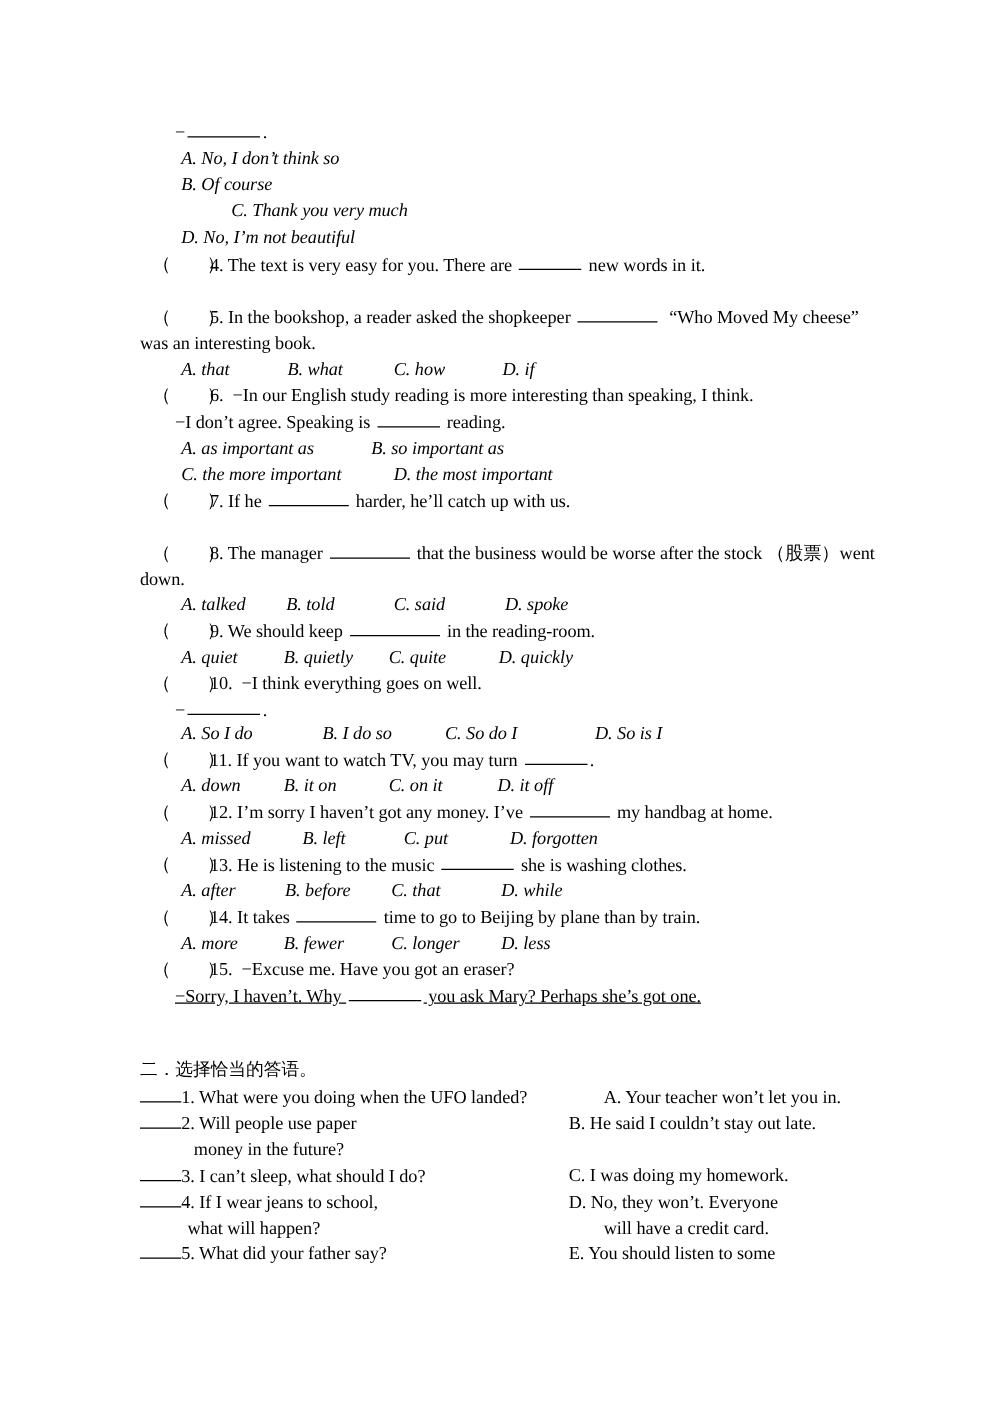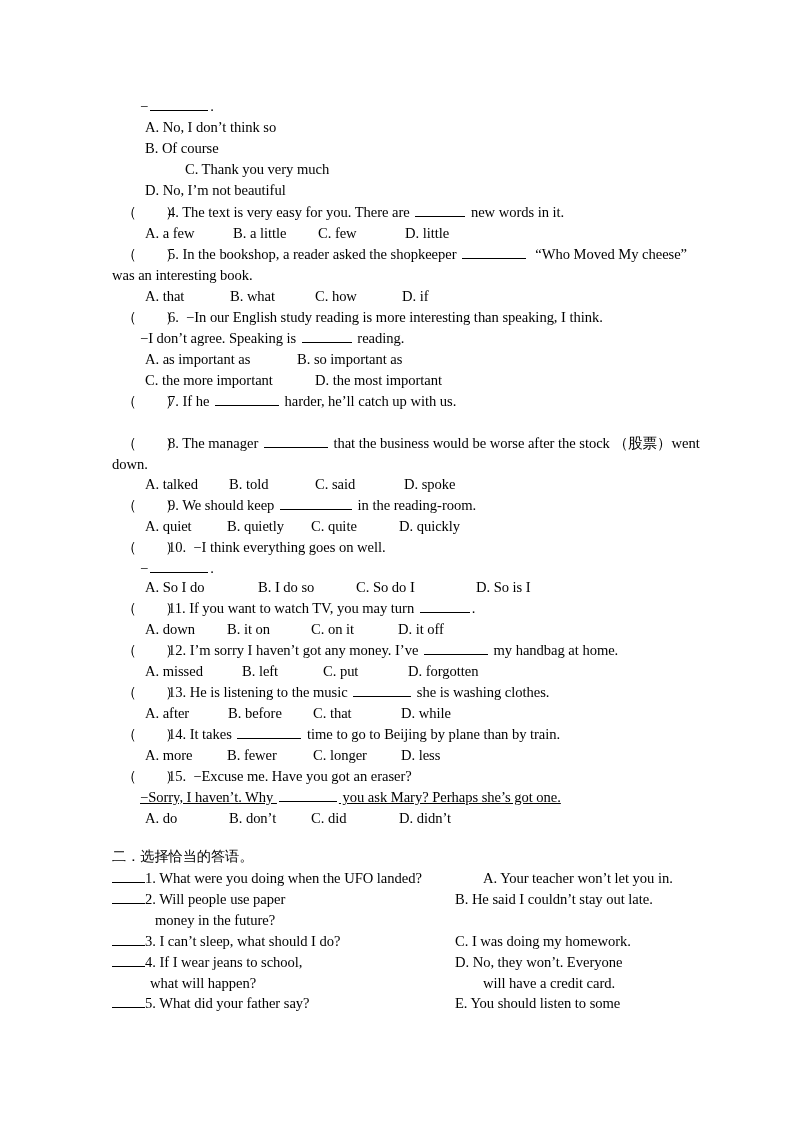--- a/index.html
+++ b/index.html
@@ -29,21 +29,21 @@
   .line {
     position: absolute;
     font-size: 14.6px;
     line-height: 20.8px;
     white-space: pre;
     letter-spacing: -0.05px;
   }
 
   
   .x-paren   { left: 122px; }
-  .x-body    { left: 145px; }
+  .x-body    { left: 145px; font-style: italic; }
   .x-margin  { left: 112px; }
   .x-dash    { left: 140px; }
 
   
   .paren-box {
     display: inline-block;
     width: 46px;
     white-space: pre;
   }
 
@@ -81,21 +81,20 @@
 <div class="page">
 
   <div class="line x-dash" style="top:96px;"><span>−</span><span class="blank w7"></span><span>.</span></div>
 
   <div class="line x-body" style="top:117px;">A. No, I don’t think so</div>
   <div class="line x-body" style="top:138px;">B. Of course</div>
   <div class="line x-body" style="top:159px;margin-left:40px;">C. Thank you very much</div>
   <div class="line x-body" style="top:180px;">D. No, I’m not beautiful</div>
 
   <div class="line x-paren" style="top:202px;"><span class="paren-box">（        ）</span><span>4. The text is very easy for you. There are </span><span class="blank w6"></span><span> new words in it.</span></div>
-  <div class="line x-body opts" style="top:223px;"><span class="opt" style="width:88px">A. a few</span><span class="opt" style="width:85px">B. a little</span><span class="opt" style="width:87px">C. few</span><span class="opt">D. little</span></div>
 
   <div class="line x-paren" style="top:244px;"><span class="paren-box">（        ）</span><span>5. In the bookshop, a reader asked the shopkeeper </span><span class="blank w8"></span><span>  “Who Moved My cheese”</span></div>
   <div class="line x-margin" style="top:265px;">was an interesting book.</div>
   <div class="line x-body opts" style="top:286px;"><span class="opt" style="width:85px">A. that</span><span class="opt" style="width:85px">B. what</span><span class="opt" style="width:87px">C. how</span><span class="opt">D. if</span></div>
 
   <div class="line x-paren" style="top:307px;"><span class="paren-box">（        ）</span><span>6.  −In our English study reading is more interesting than speaking, I think.</span></div>
   <div class="line x-dash" style="top:328px;"><span>−I don’t agree. Speaking is </span><span class="blank w6"></span><span> reading.</span></div>
   <div class="line x-body opts" style="top:349px;"><span class="opt" style="width:152px">A. as important as</span><span class="opt">B. so important as</span></div>
   <div class="line x-body opts" style="top:370px;"><span class="opt" style="width:170px">C. the more important</span><span class="opt">D. the most important</span></div>
 
@@ -119,21 +118,20 @@
   <div class="line x-body opts" style="top:661px;"><span class="opt" style="width:97px">A. missed</span><span class="opt" style="width:81px">B. left</span><span class="opt" style="width:85px">C. put</span><span class="opt">D. forgotten</span></div>
 
   <div class="line x-paren" style="top:682px;"><span class="paren-box">（        ）</span><span>13. He is listening to the music </span><span class="blank w7"></span><span> she is washing clothes.</span></div>
   <div class="line x-body opts" style="top:703px;"><span class="opt" style="width:83px">A. after</span><span class="opt" style="width:85px">B. before</span><span class="opt" style="width:88px">C. that</span><span class="opt">D. while</span></div>
 
   <div class="line x-paren" style="top:724px;"><span class="paren-box">（        ）</span><span>14. It takes </span><span class="blank w8"></span><span> time to go to Beijing by plane than by train.</span></div>
   <div class="line x-body opts" style="top:745px;"><span class="opt" style="width:82px">A. more</span><span class="opt" style="width:86px">B. fewer</span><span class="opt" style="width:88px">C. longer</span><span class="opt">D. less</span></div>
 
   <div class="line x-paren" style="top:766px;"><span class="paren-box">（        ）</span><span>15.  −Excuse me. Have you got an eraser?</span></div>
   <div class="line x-dash" style="top:787px;text-decoration:underline;"><span>−Sorry, I haven’t. Why </span><span class="blank w7"></span><span> you ask Mary? Perhaps she’s got one.</span></div>
-  <div class="line x-body opts" style="top:808px;"><span class="opt" style="width:84px">A. do</span><span class="opt" style="width:82px">B. don’t</span><span class="opt" style="width:88px">C. did</span><span class="opt">D. didn’t</span></div>
 
   <div class="line x-margin cn-head" style="top:846px;">二．选择恰当的答语。</div>
 
   <div class="line x-margin" style="top:868px;"><span class="lead-blank"></span><span>1. What were you doing when the UFO landed?</span></div>
 
   <div class="line x-margin" style="top:889px;"><span class="lead-blank"></span><span>2. Will people use paper</span></div>
   <div class="line" style="left:155px; top:910px;">money in the future?</div>
 
   <div class="line x-margin" style="top:931px;"><span class="lead-blank"></span><span>3. I can’t sleep, what should I do?</span></div>
 

